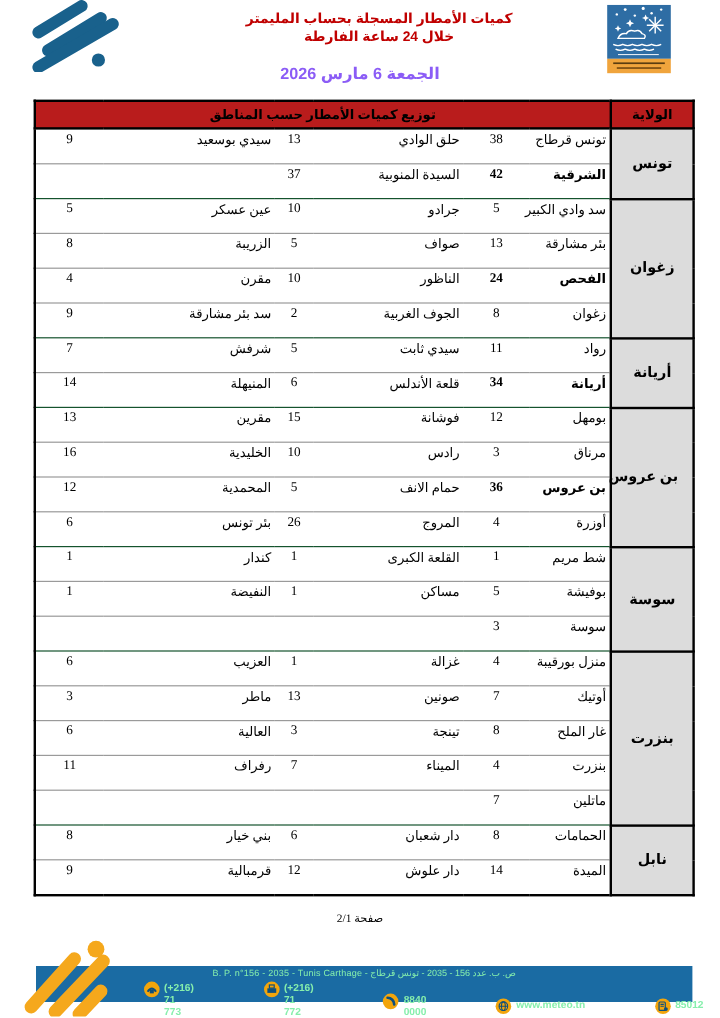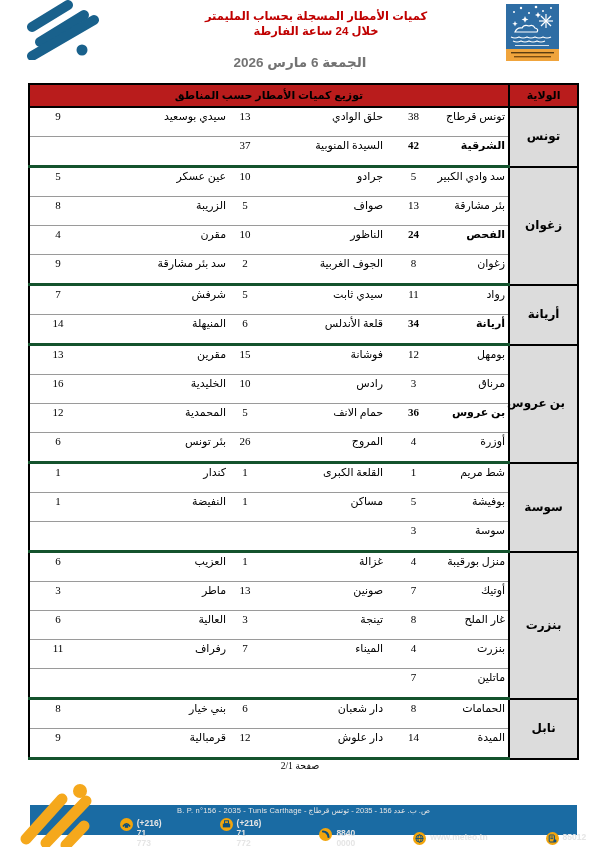--- a/index.html
+++ b/index.html
@@ -11,21 +11,21 @@
   .logo-left{position:absolute;left:16px;top:0;}
   .logo-right{position:absolute;left:505px;top:4px;}
   .title-block{
     position:absolute;left:16px;top:9px;width:600px;text-align:center;direction:rtl;
   }
   .title-line{
     color:#c00000;font-weight:bold;font-size:11.5px;line-height:15px;
   }
   .date-line{
     position:absolute;left:0;top:54px;width:600px;text-align:center;direction:rtl;
-    color:#737373;font-weight:bold;font-size:13.5px;
+    color:#8b5cf6;font-weight:bold;font-size:13.5px;
   }
   
   .rain-table{
     position:absolute;left:28px;top:83px;width:549px;
     border-collapse:collapse;direction:rtl;table-layout:fixed;
     font-family:"Liberation Serif","DejaVu Sans",serif;
   }
   .rain-table th{
     border:2px solid #000;font-size:11px;font-weight:bold;height:19px;
     font-family:"Liberation Serif","DejaVu Sans",serif;color:#000;background:#b91c1c;
@@ -33,31 +33,31 @@
   .rain-table td{
     border-bottom:1px solid #9a9a9a;vertical-align:top;height:26px;
     font-size:11px;color:#000;padding:2px 3px 0 0;overflow:visible;white-space:nowrap;
   }
   .rain-table td.st{text-align:right;}
   .rain-table td.val{text-align:center;padding-right:0;}
   .rain-table td.gov{
     border:2px solid #000;background:#dcdcdc;text-align:center;vertical-align:middle;
     font-weight:bold;font-size:12px;padding:12px;white-space:nowrap;
   }
-  .rain-table tr.group-end td{border-bottom:3px solid #14532d;}
+  .rain-table tr.group-end td{border-bottom:1px solid #14532d;}
   .rain-table td.b{font-weight:bold;}
   .rain-table{border:2px solid #000;}
   
   .page-label{
     position:absolute;left:0;top:760px;width:600px;text-align:center;direction:rtl;
     font-size:9.5px;color:#000;font-family:"Liberation Serif","DejaVu Sans",serif;
   }
   .footer-bar{
     position:absolute;left:30px;top:805px;width:547px;height:30px;background:#1a6ba3;
-    color:#e5e5e5;z-index:1;
+    color:#86efac;z-index:1;
   }
   .footer-address{
     direction:rtl;text-align:center;font-size:7.5px;line-height:10px;margin-top:1px;
     letter-spacing:.2px;
   }
   .footer-contacts{
     direction:ltr;display:flex;justify-content:center;align-items:center;gap:14px;
     margin-top:2px;margin-left:55px;font-size:8.5px;font-weight:bold;
   }
   .contact-item{display:flex;align-items:flex-start;gap:4px;margin-left:44px;}

